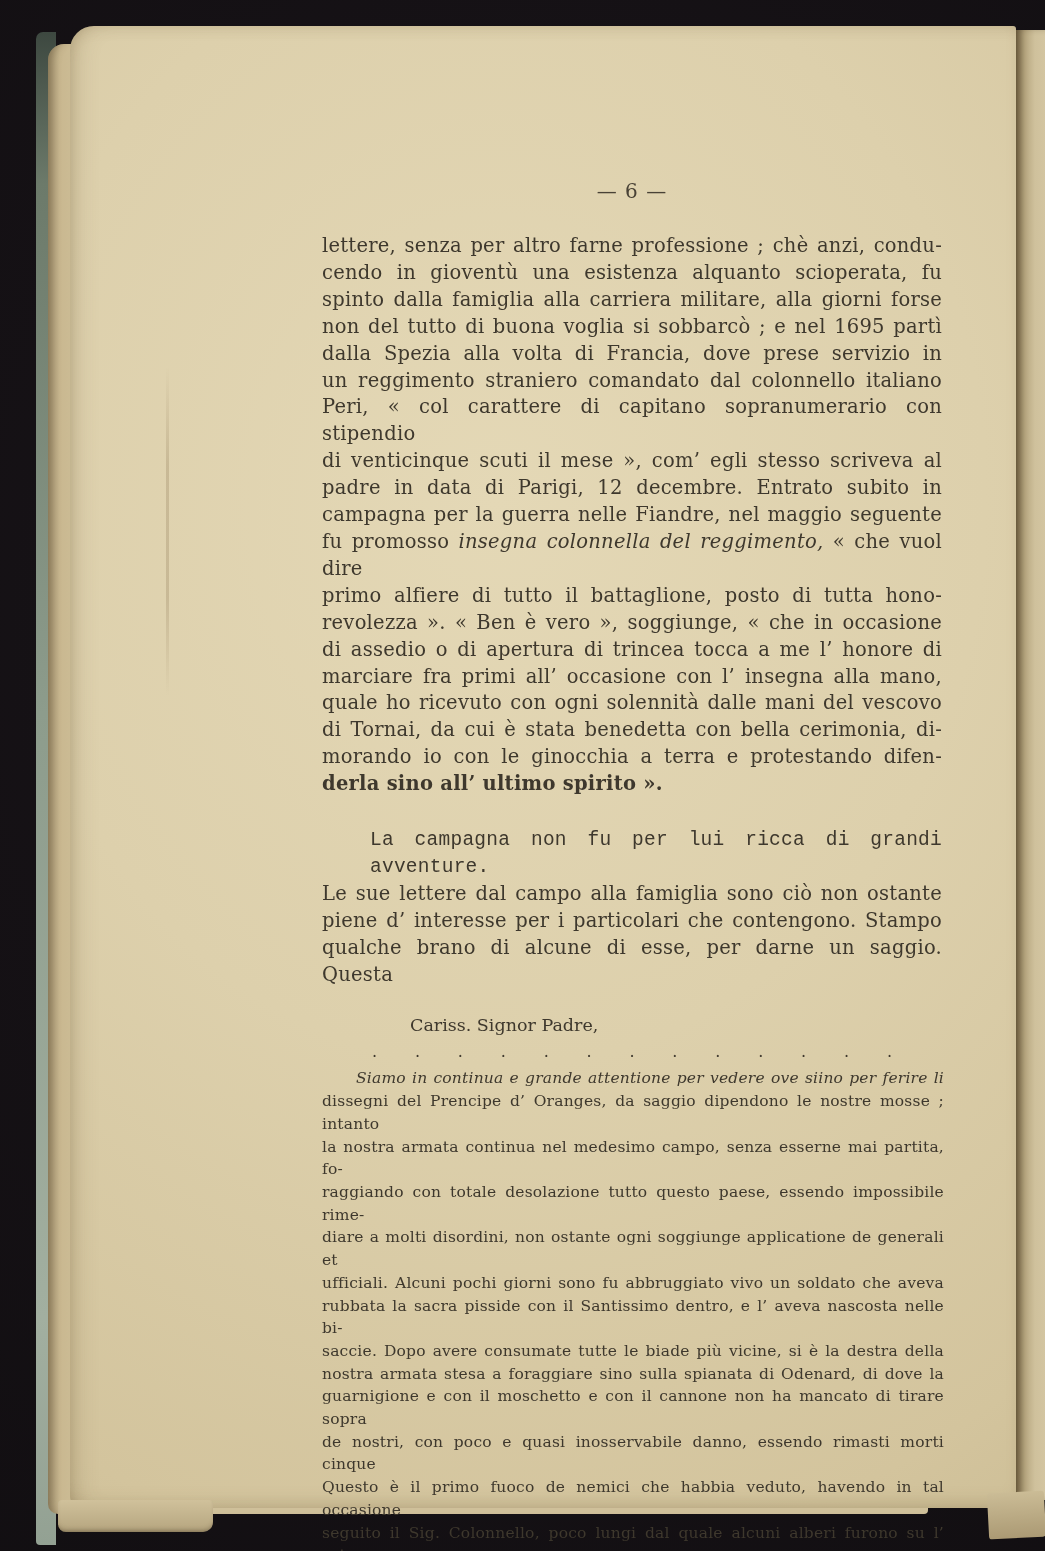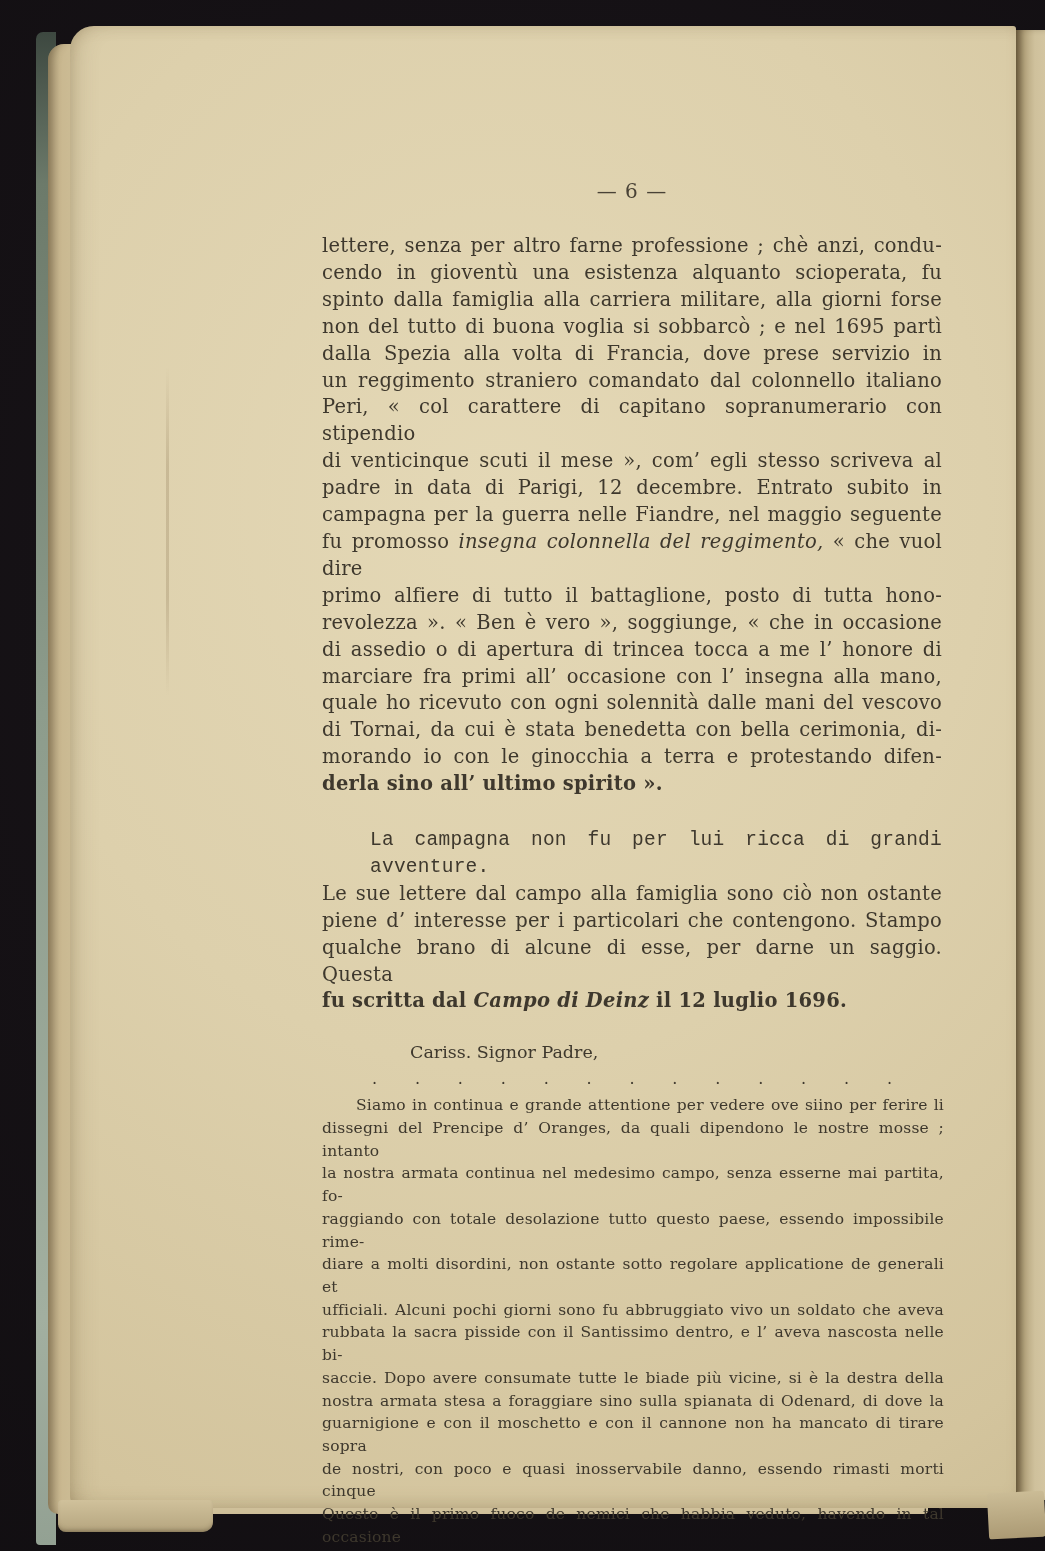--- a/index.html
+++ b/index.html
@@ -108,45 +108,44 @@
           <div class="tline">quale ho ricevuto con ogni solennità dalle mani del vescovo</div>
           <div class="tline">di Tornai, da cui è stata benedetta con bella cerimonia, di-</div>
           <div class="tline">morando io con le ginocchia a terra e protestando difen-</div>
           <div class="tline tline-last">derla sino all’ ultimo spirito ».</div>
         </div>
       <div class="para">
           <div class="tline" style="padding-left: 48px; font-family: Liberation Mono, monospace;">La campagna non fu per lui ricca di grandi avventure.</div>
           <div class="tline">Le sue lettere dal campo alla famiglia sono ciò non ostante</div>
           <div class="tline">piene d’ interesse per i particolari che contengono. Stampo</div>
           <div class="tline">qualche brano di alcune di esse, per darne un saggio. Questa</div>
-          <div class="tline tline-last">fu scritta dal <i>Campo di Deinz</i> il 12 luglio 1696.</div>
         </div>
 
       <div class="salutation">Cariss. Signor Padre,</div>
       <div class="dots">
           <span>.</span>
           <span>.</span>
           <span>.</span>
           <span>.</span>
           <span>.</span>
           <span>.</span>
           <span>.</span>
           <span>.</span>
           <span>.</span>
           <span>.</span>
           <span>.</span>
           <span>.</span>
           <span>.</span>
         </div>
       <div class="para para-letter">
-          <div class="tline" style="padding-left: 34px;">Siamo in continua e grande attentione per vedere ove siino per ferire li</div>
-          <div class="tline">dissegni del Prencipe d’ Oranges, da quali dipendono le nostre mosse ; intanto</div>
+          <div class="tline" style="padding-left: 34px; font-style: italic;">Siamo in continua e grande attentione per vedere ove siino per ferire li</div>
+          <div class="tline">dissegni del Prencipe d’ Oranges, da saggio dipendono le nostre mosse ; intanto</div>
           <div class="tline">la nostra armata continua nel medesimo campo, senza esserne mai partita, fo-</div>
           <div class="tline">raggiando con totale desolazione tutto questo paese, essendo impossibile rime-</div>
-          <div class="tline">diare a molti disordini, non ostante sotto regolare applicatione de generali et</div>
+          <div class="tline">diare a molti disordini, non ostante ogni soggiunge applicatione de generali et</div>
           <div class="tline">ufficiali. Alcuni pochi giorni sono fu abbruggiato vivo un soldato che aveva</div>
           <div class="tline">rubbata la sacra pisside con il Santissimo dentro, e l’ aveva nascosta nelle bi-</div>
           <div class="tline">saccie. Dopo avere consumate tutte le biade più vicine, si è la destra della</div>
           <div class="tline">nostra armata stesa a foraggiare sino sulla spianata di Odenard, di dove la</div>
           <div class="tline">guarnigione e con il moschetto e con il cannone non ha mancato di tirare sopra</div>
           <div class="tline">de nostri, con poco e quasi inosservabile danno, essendo rimasti morti cinque</div>
           <div class="tline">Questo è il primo fuoco de nemici che habbia veduto, havendo in tal occasione</div>
           <div class="tline">seguito il Sig. Colonnello, poco lungi dal quale alcuni alberi furono su l’ estre-</div>
         </div>
     </div>

